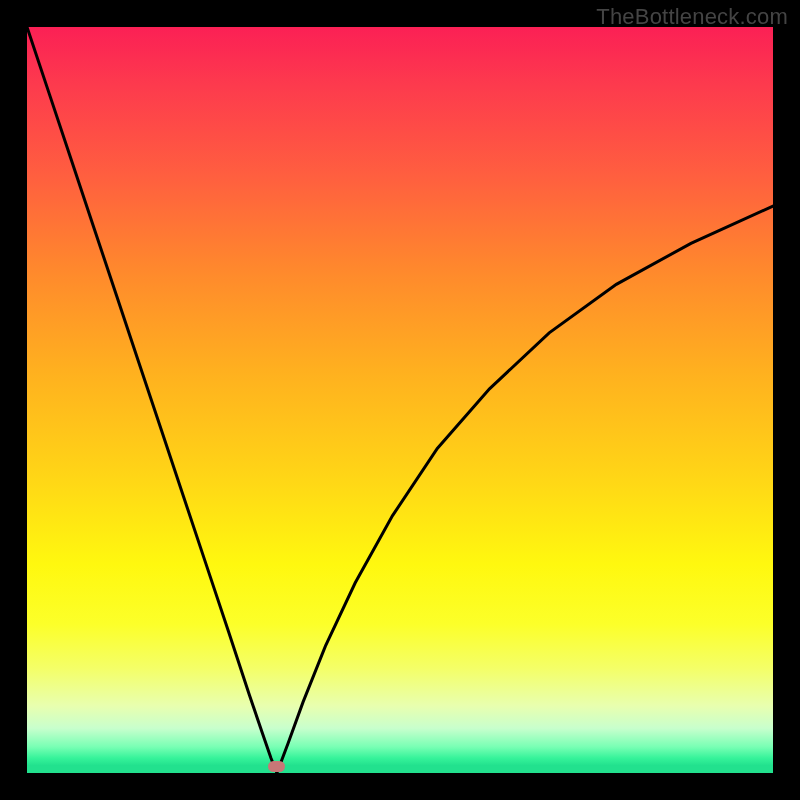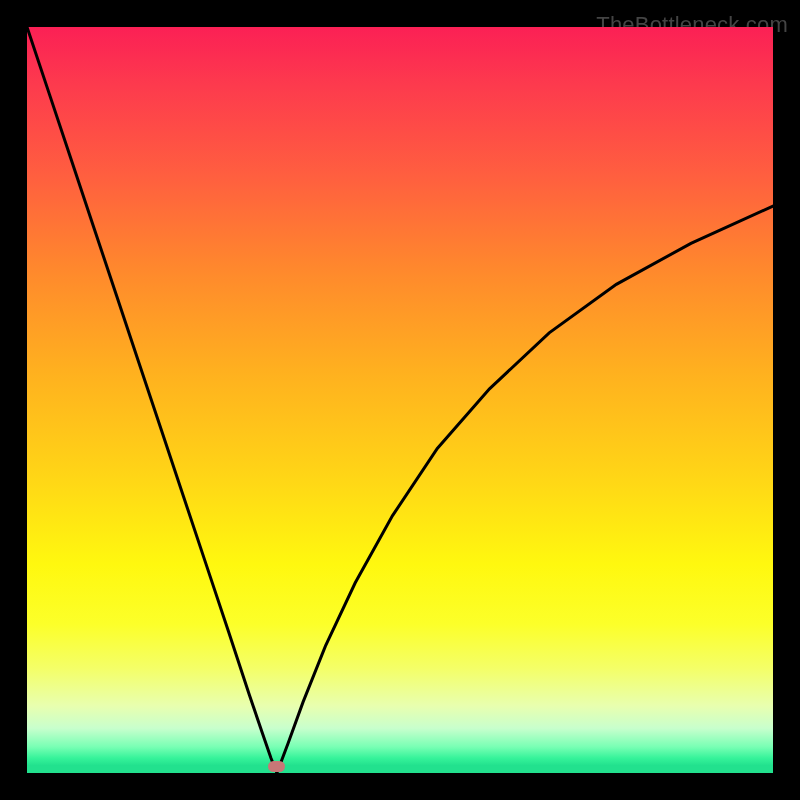--- a/index.html
+++ b/index.html
@@ -39,21 +39,21 @@
       #e8ffaf 91%,
       #c8ffcd 94%,
       #78ffb4 96.5%,
       #36f39a 98%,
       #22e18e 99%,
       #22e18e 100%
     );
   }
   .watermark {
     position: absolute;
-    top: 12px;
+    top: 4px;
     right: 12px;
     color: #444444;
     font-size: 22px;
     letter-spacing: 0.2px;
     font-weight: 400;
     user-select: none;
   }
   svg.curve {
     position: absolute;
     left: 0;

